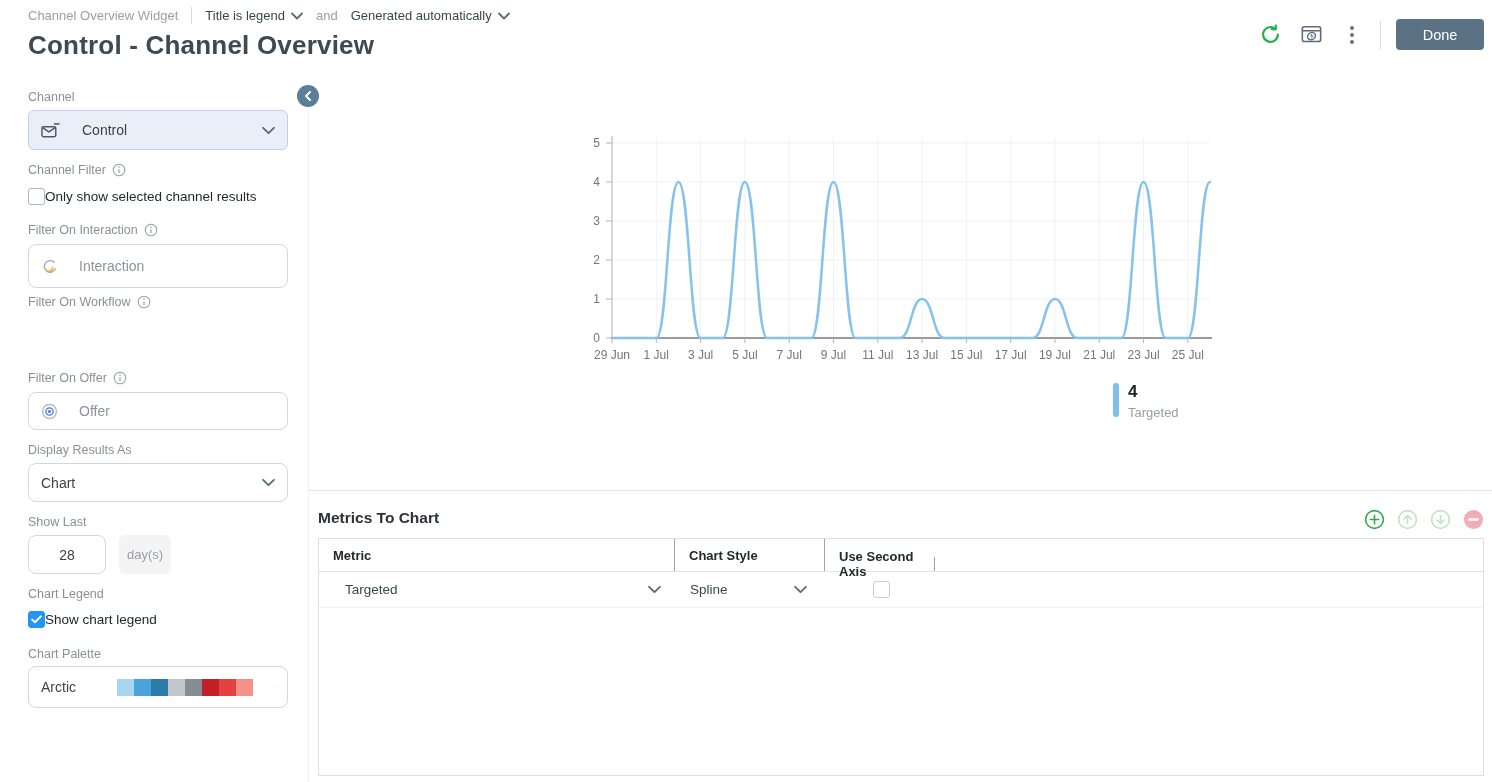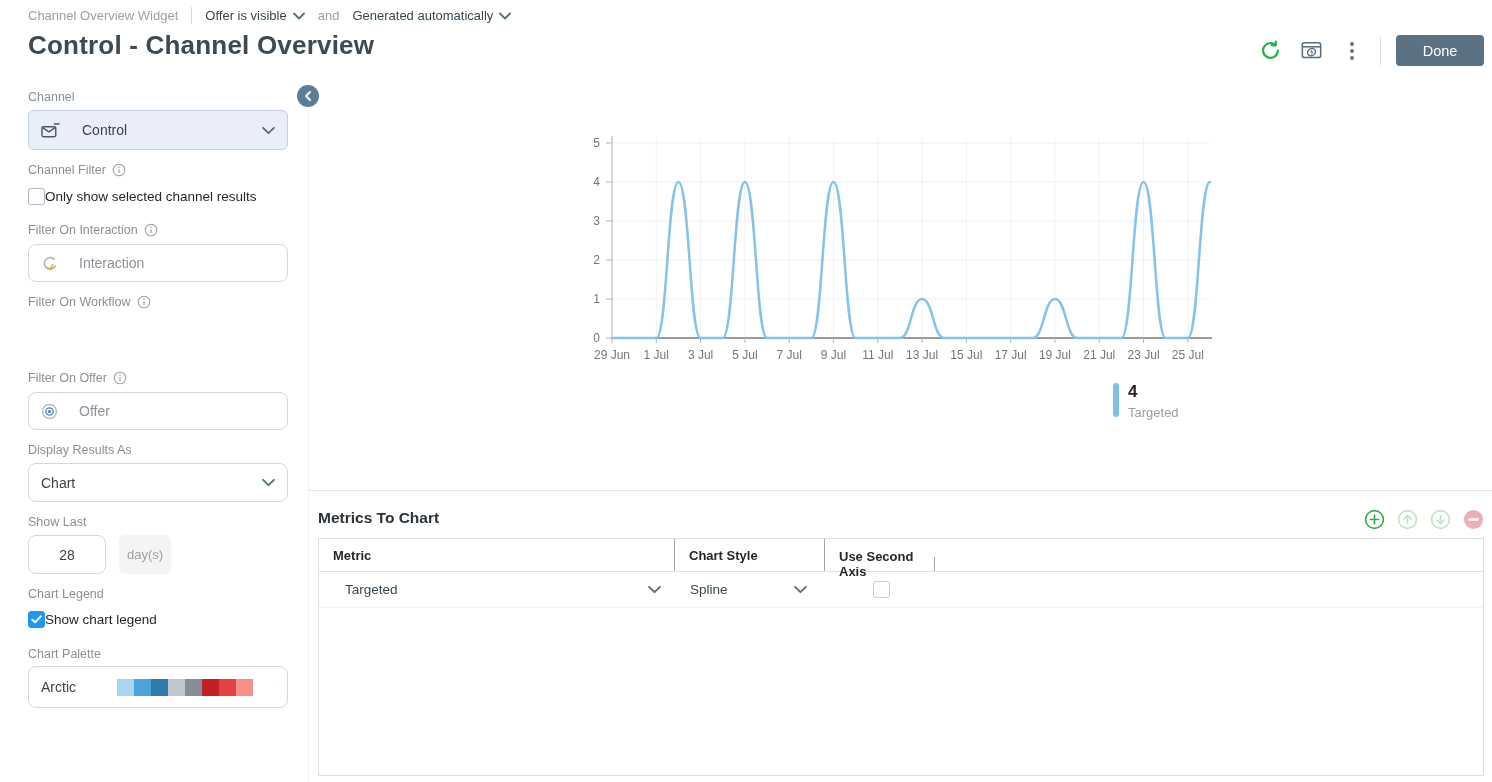--- a/index.html
+++ b/index.html
@@ -7,21 +7,21 @@
   .app{position:relative;width:1492px;height:782px;background:#fff;overflow:hidden;color:#37474f;}
 
   
   .crumb-row{position:absolute;top:7px;left:28px;display:flex;align-items:center;gap:13px;font-size:13px;}
   .crumb{color:#9aa0a6;}
   .vdiv{width:1px;height:17px;background:#d8dadd;}
   .inline-dd{display:flex;align-items:center;gap:6px;background:none;border:none;padding:0;cursor:pointer;
              font-family:inherit;font-size:13px;color:#37474f;font-weight:500;}
   .conj{color:#9aa0a6;text-align:right;}
   .page-title{position:absolute;top:30px;left:28px;font-size:26px;font-weight:700;color:#3d4a54;letter-spacing:.2px;}
-  .top-actions{position:absolute;top:19px;right:8px;display:flex;align-items:center;gap:15px;margin-top:16px;}
+  .top-actions{position:absolute;top:19px;right:8px;display:flex;align-items:center;gap:15px;}
   .icon-btn{background:none;border:none;padding:0;cursor:pointer;display:flex;align-items:center;justify-content:center;width:26px;height:26px;}
   .done-btn{width:88px;height:31px;background:#5b7184;color:#fff;border:none;border-radius:4px;
             font-family:inherit;font-size:14.5px;cursor:pointer;}
 
   
   .side-divider{position:absolute;left:308px;top:82px;bottom:0;width:1px;background:#f0f0f1;}
   .collapse-btn{position:absolute;left:297px;top:85px;width:22px;height:22px;border-radius:50%;
                 background:#5b7e99;border:none;cursor:pointer;display:flex;align-items:center;justify-content:center;padding:0;}
   .flabel{position:absolute;left:28px;display:flex;align-items:center;gap:6px;font-size:12.5px;color:#8b9098;}
   .ctrl{position:absolute;left:28px;width:260px;box-sizing:border-box;display:flex;align-items:center;
@@ -68,21 +68,21 @@
 </style>
 </head>
 <body>
 
 <div class="app">
 
   <div class="crumb-row">
     <span class="crumb">Channel Overview Widget</span>
     <span class="vdiv"></span>
     <button class="inline-dd">
-      <span>Offer is visible</span>
+      <span>Title is legend</span>
       <svg width="12" height="8" viewBox="0 0 12 8">
           <polyline points="1,1.5 6,6.5 11,1.5" fill="none" stroke="#546e7a" stroke-width="1.8" stroke-linecap="round" stroke-linejoin="round"></polyline>
         </svg>
     </button>
     <span class="conj">and</span>
     <button class="inline-dd">
       <span>Generated automatically</span>
       <svg width="12" height="8" viewBox="0 0 12 8">
           <polyline points="1,1.5 6,6.5 11,1.5" fill="none" stroke="#546e7a" stroke-width="1.8" stroke-linecap="round" stroke-linejoin="round"></polyline>
         </svg>
@@ -153,21 +153,21 @@
   </div>
 
   <div class="flabel" style="top:223px">
     <span>Filter On Interaction</span>
     <svg width="14" height="14" viewBox="0 0 16 16">
         <circle cx="8" cy="8" r="6.6" fill="none" stroke="#9aa0a6" stroke-width="1.2"></circle>
         <line x1="8" y1="7" x2="8" y2="11.3" stroke="#9aa0a6" stroke-width="1.4"></line>
         <circle cx="8" cy="4.7" r="0.9" fill="#9aa0a6"></circle>
       </svg>
   </div>
-  <div class="ctrl" style="top:244px;height:38px">
+  <div class="ctrl" style="top:244px;height:44px">
     <svg width="17" height="17" viewBox="0 0 18 18">
       <path d="M13.8 4.4 A6.1 6.1 0 1 0 15.1 11.6" fill="none" stroke="#a7adb4" stroke-width="1.6" stroke-linecap="round"></path>
       <path d="M5.6 13.2 A4.1 4.1 0 0 0 12.3 10.1" fill="none" stroke="#f0b431" stroke-width="1.8" stroke-linecap="round"></path>
     </svg>
     <span class="grow ph">Interaction</span>
   </div>
 
   <div class="flabel" style="top:295px">
     <span>Filter On Workflow</span>
     <svg width="14" height="14" viewBox="0 0 16 16">

